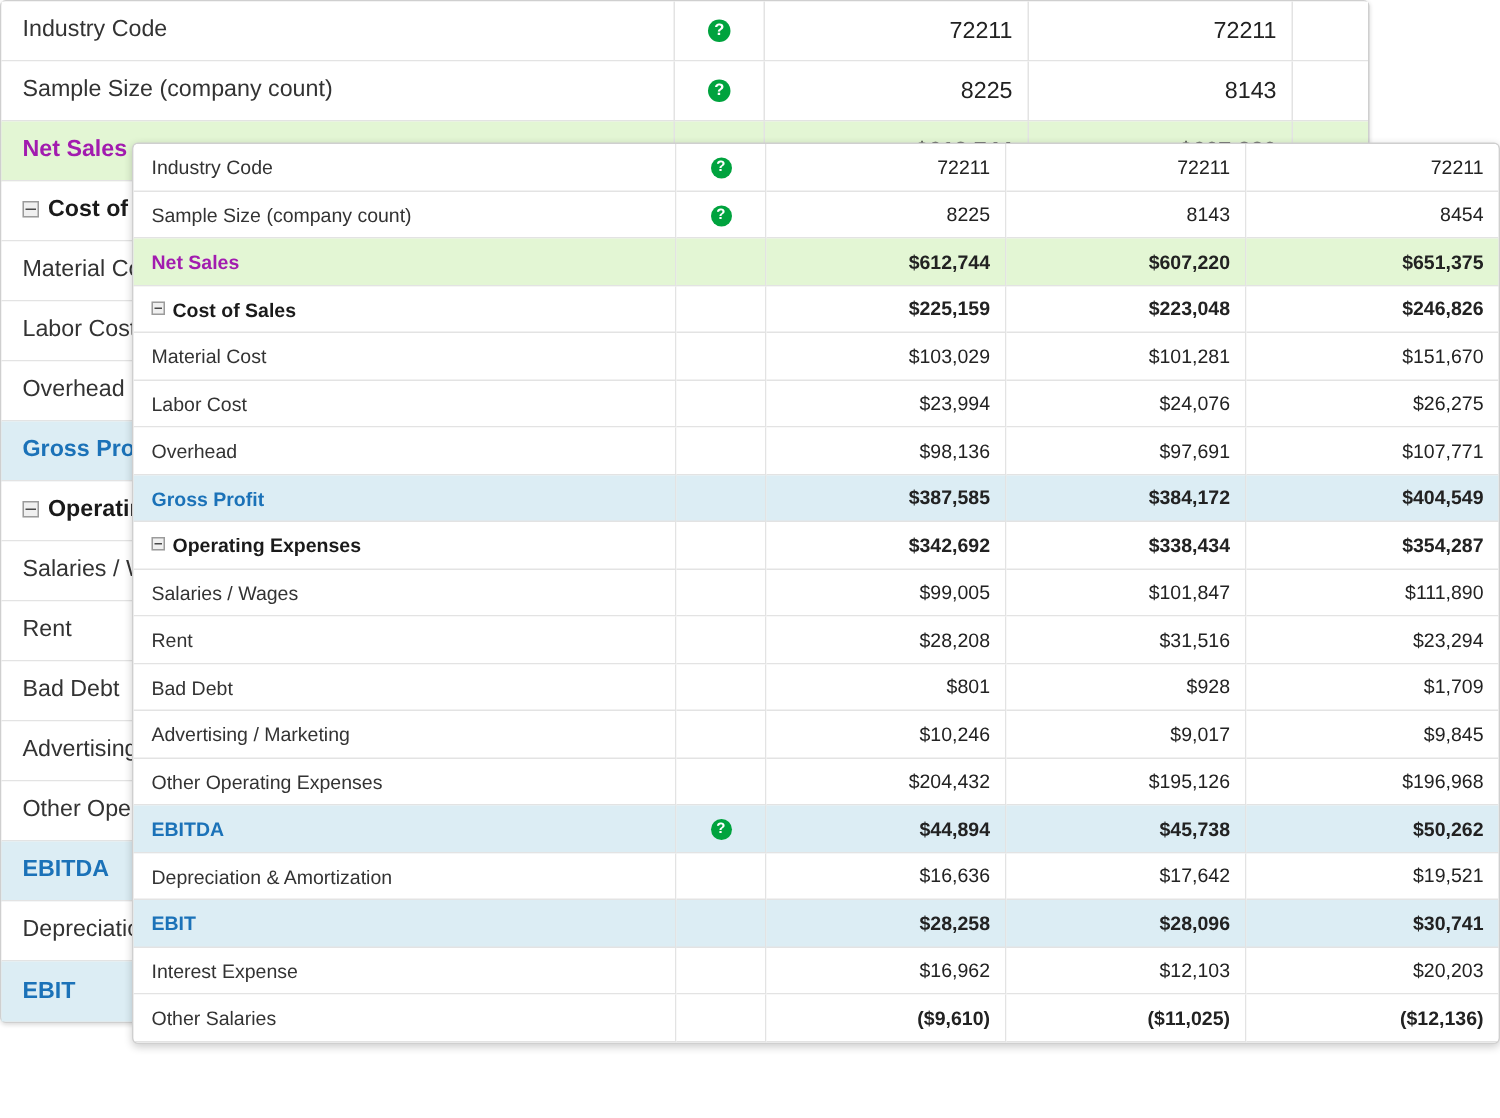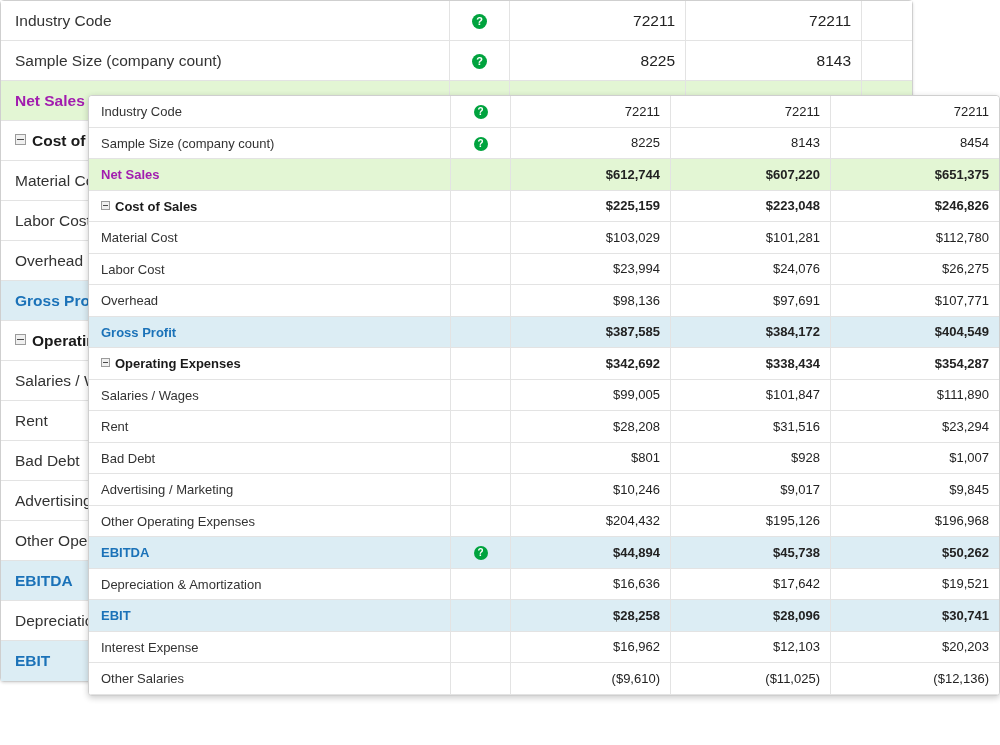--- a/index.html
+++ b/index.html
@@ -85,21 +85,21 @@
 
   
   .r-green  td { background: #e3f6d4; }
   .r-blue   td { background: #dcedf4; }
   .r-white  td { background: #ffffff; }
 
   .t-green  { color: #a21caf; font-weight: bold; }
   .t-blue   { color: #1b72b8; font-weight: bold; }
   .t-bold   { color: #1a1a1a; font-weight: bold; }
   .t-normal { color: #333333; font-weight: normal; }
-  .t-red    { color: #ff0000; font-weight: normal; }
+  .t-red    { color: #ff0000; font-weight: bold; }
 
   .ind1 { padding-left: 26px; }
 
   
   .collapse-box {
     display: inline-block;
     width: 9px; height: 9px;
     border: 1px solid #9b9b9b;
     background: #f0f0f0;
     position: relative;
@@ -293,21 +293,21 @@
             <td class="c-help"></td>
             <td class="c-v1 val t-bold">$225,159</td>
             <td class="c-v2 val t-bold">$223,048</td>
             <td class="c-v3 val t-bold last">$246,826</td>
           </tr>
           <tr class="r-white">
             <td class="c-label ind1"><span class="lbl t-normal">Material Cost</span></td>
             <td class="c-help"></td>
             <td class="c-v1 val t-normal">$103,029</td>
             <td class="c-v2 val t-normal">$101,281</td>
-            <td class="c-v3 val t-normal last">$112,780</td>
+            <td class="c-v3 val t-normal last">$151,670</td>
           </tr>
           <tr class="r-white">
             <td class="c-label ind1"><span class="lbl t-normal">Labor Cost</span></td>
             <td class="c-help"></td>
             <td class="c-v1 val t-normal">$23,994</td>
             <td class="c-v2 val t-normal">$24,076</td>
             <td class="c-v3 val t-normal last">$26,275</td>
           </tr>
           <tr class="r-white">
             <td class="c-label ind1"><span class="lbl t-normal">Overhead</span></td>
@@ -342,21 +342,21 @@
             <td class="c-help"></td>
             <td class="c-v1 val t-normal">$28,208</td>
             <td class="c-v2 val t-normal">$31,516</td>
             <td class="c-v3 val t-normal last">$23,294</td>
           </tr>
           <tr class="r-white">
             <td class="c-label ind1"><span class="lbl t-normal">Bad Debt</span></td>
             <td class="c-help"></td>
             <td class="c-v1 val t-normal">$801</td>
             <td class="c-v2 val t-normal">$928</td>
-            <td class="c-v3 val t-normal last">$1,007</td>
+            <td class="c-v3 val t-normal last">$1,709</td>
           </tr>
           <tr class="r-white">
             <td class="c-label ind1"><span class="lbl t-normal">Advertising / Marketing</span></td>
             <td class="c-help"></td>
             <td class="c-v1 val t-normal">$10,246</td>
             <td class="c-v2 val t-normal">$9,017</td>
             <td class="c-v3 val t-normal last">$9,845</td>
           </tr>
           <tr class="r-white">
             <td class="c-label ind1"><span class="lbl t-normal">Other Operating Expenses</span></td>

